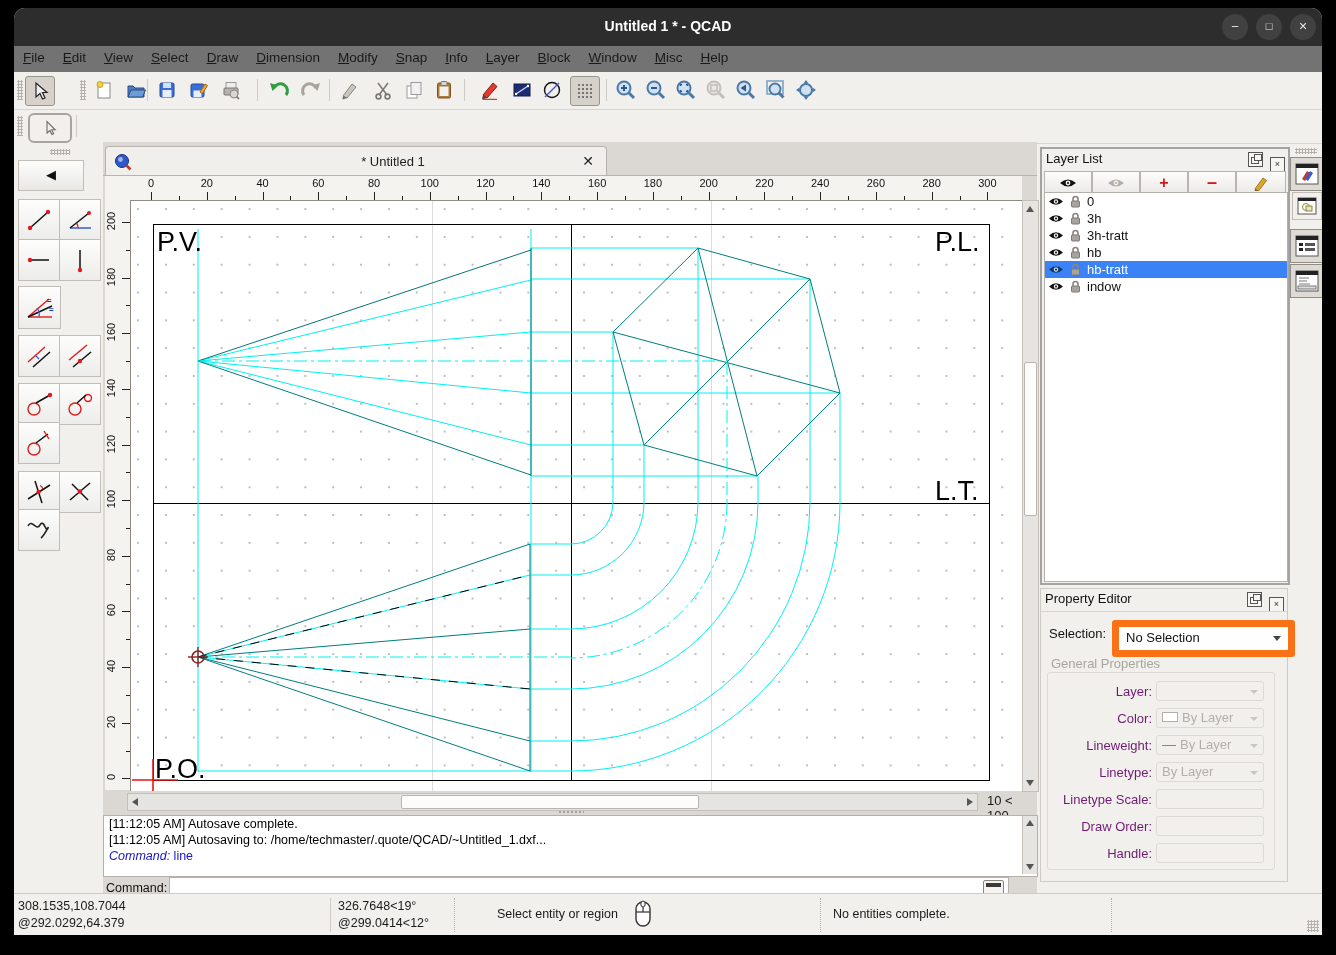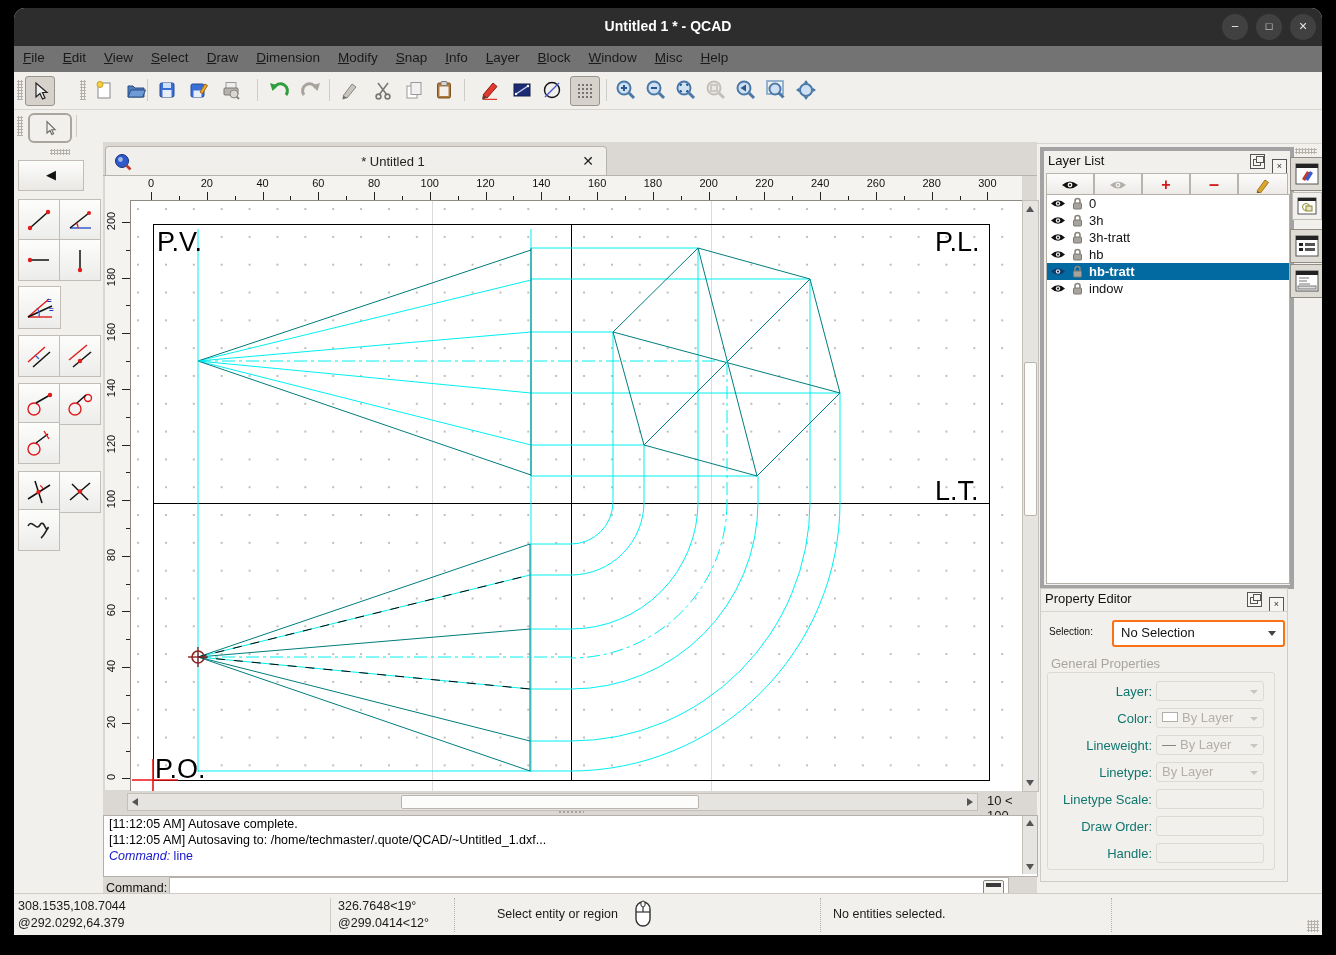--- a/index.html
+++ b/index.html
@@ -83,35 +83,35 @@
   .pbtns{position:absolute;right:3px;top:3px;}
   .pbtn{display:inline-block;width:13px;height:13px;border:1px solid #555;margin-left:3px;
     font-size:9px;line-height:12px;text-align:center;color:#333;background:#f7f5f2;position:relative;}
   .pbtn.float:before{content:"";position:absolute;left:2px;top:4px;width:6px;height:5px;border:1px solid #555;}
   .pbtn.float:after{content:"";position:absolute;left:5px;top:1px;width:6px;height:5px;border:1px solid #555;background:#f7f5f2;}
   .lbtn{position:absolute;top:0;height:21px;background:linear-gradient(#fcfcfb,#eceae7);
     border:1px solid #b9b5ae;display:flex;align-items:center;justify-content:center;}
   #layerlist{position:absolute;left:2px;top:43px;width:242px;height:388px;background:#fff;
     border:1px solid #b5b1aa;}
   .lrow{height:17px;display:flex;align-items:center;font-size:13px;color:#111;padding-left:3px;}
-  .lrow.sel{background:#0369a1;color:#fff;font-weight:bold;}
+  .lrow.sel{background:#3b82f6;color:#fff;}
   .lrow svg{margin-right:6px;flex:none;}
   
   #prop-body{position:absolute;left:0;top:22px;right:0;bottom:0;border-top:1px solid #d8d5d0;}
-  #selrow{position:absolute;left:8px;top:14px;font-size:10px;color:#111;}
+  #selrow{position:absolute;left:8px;top:14px;font-size:13px;color:#111;}
   #selcombo{position:absolute;left:71px;top:8px;width:162px;height:23px;background:#fff;
-    border:2px solid #f97316;border-radius:3px;font-size:13px;color:#111;line-height:21px;
+    border:7px solid #f97316;border-radius:3px;font-size:13px;color:#111;line-height:21px;
     padding-left:7px;}
   #selcombo .arr{position:absolute;right:7px;top:9px;width:0;height:0;
     border-left:4px solid transparent;border-right:4px solid transparent;border-top:5px solid #444;}
   #genprops{position:absolute;left:10px;top:44px;font-size:13px;color:#a9a59e;}
   #propgroup{position:absolute;left:6px;top:60px;width:226px;height:196px;
     border:1px solid #ddd9d3;border-radius:3px;}
   .prow{position:absolute;left:0;width:100%;height:22px;}
-  .plabel{position:absolute;right:122px;top:3px;font-size:13px;color:#0f766e;}
+  .plabel{position:absolute;right:122px;top:3px;font-size:13px;color:#701a75;}
   .pctrl{position:absolute;left:108px;top:0;width:108px;height:20px;border:1px solid #ddd9d3;
     border-radius:3px;background:#f2f0ec;font-size:13px;color:#b3afa8;line-height:18px;
     padding-left:5px;box-sizing:border-box;}
   .pctrl .arr{position:absolute;right:5px;top:8px;width:0;height:0;
     border-left:4px solid transparent;border-right:4px solid transparent;border-top:4px solid #c9c5bf;}
   .pctrl .swatch{display:inline-block;width:14px;height:8px;border:1px solid #b3afa8;
     background:#fff;margin-right:4px;}
   .pctrl .lwline{display:inline-block;width:14px;height:1px;background:#8a867f;
     vertical-align:middle;margin-right:4px;}
   
@@ -623,21 +623,21 @@
       <div class="sbarrow" style="left:3px;bottom:4px;border-left:4px solid transparent;border-right:4px solid transparent;border-top:6px solid #555;"></div>
     </div>
   </div>
   <div id="cmdrow">
     <span id="cmdlabel">Command:</span>
     <div id="cmdinput">
       <div id="cmdicon"></div>
     </div>
   </div>
 
-  <div class="panel" style="left:1026px;top:139px;width:246px;height:434px;border:4px solid #a3a3a3;">
+  <div class="panel" style="left:1026px;top:139px;width:246px;height:434px;border:2px solid #a3a3a3;">
     <div class="ptitle">Layer List</div>
     <div class="pbtns">
       <span class="pbtn float"></span>
       <span class="pbtn">×</span>
     </div>
     <div class="lbtn" style="left:2px;width:46px;top:22px;">
       <svg width="18" height="12">
             <path d="M1,6 Q9,-1 17,6 Q9,13 1,6 Z" fill="#111"></path>
             <circle cx="9" cy="6" r="2.4" fill="#f2f0ec"></circle>
             <circle cx="9" cy="6" r="1.1" fill="#111"></circle>
@@ -830,19 +830,19 @@
     </div>
     <div class="stsep dotted" style="left:440px;"></div>
     <div class="st2" style="left:483px;top:12px;">Select entity or region</div>
     <svg class="abs" style="left:621px;top:6px;" width="16" height="28">
       <rect x="1" y="2" width="14" height="24" rx="7" fill="#fff" stroke="#333" stroke-width="1.4"></rect>
       <line x1="8" y1="2" x2="8" y2="12" stroke="#333" stroke-width="1.2"></line>
       <ellipse cx="8" cy="4" rx="2.2" ry="3" fill="#f7f5f2" stroke="#333" stroke-width="1"></ellipse>
       <line x1="1" y1="12" x2="15" y2="12" stroke="#333" stroke-width="1.2"></line>
         </svg>
     <div class="stsep dotted" style="left:806px;"></div>
-    <div class="st2" style="left:819px;top:12px;">No entities selected.</div>
+    <div class="st2" style="left:819px;top:12px;">No entities complete.</div>
     <div class="stsep dotted" style="left:1097px;"></div>
     <div class="thandle" style="right:3px;top:26px;width:12px;height:12px;position:absolute;"></div>
   </div>
 
 </div>
 </div>
 
 </body></html>

